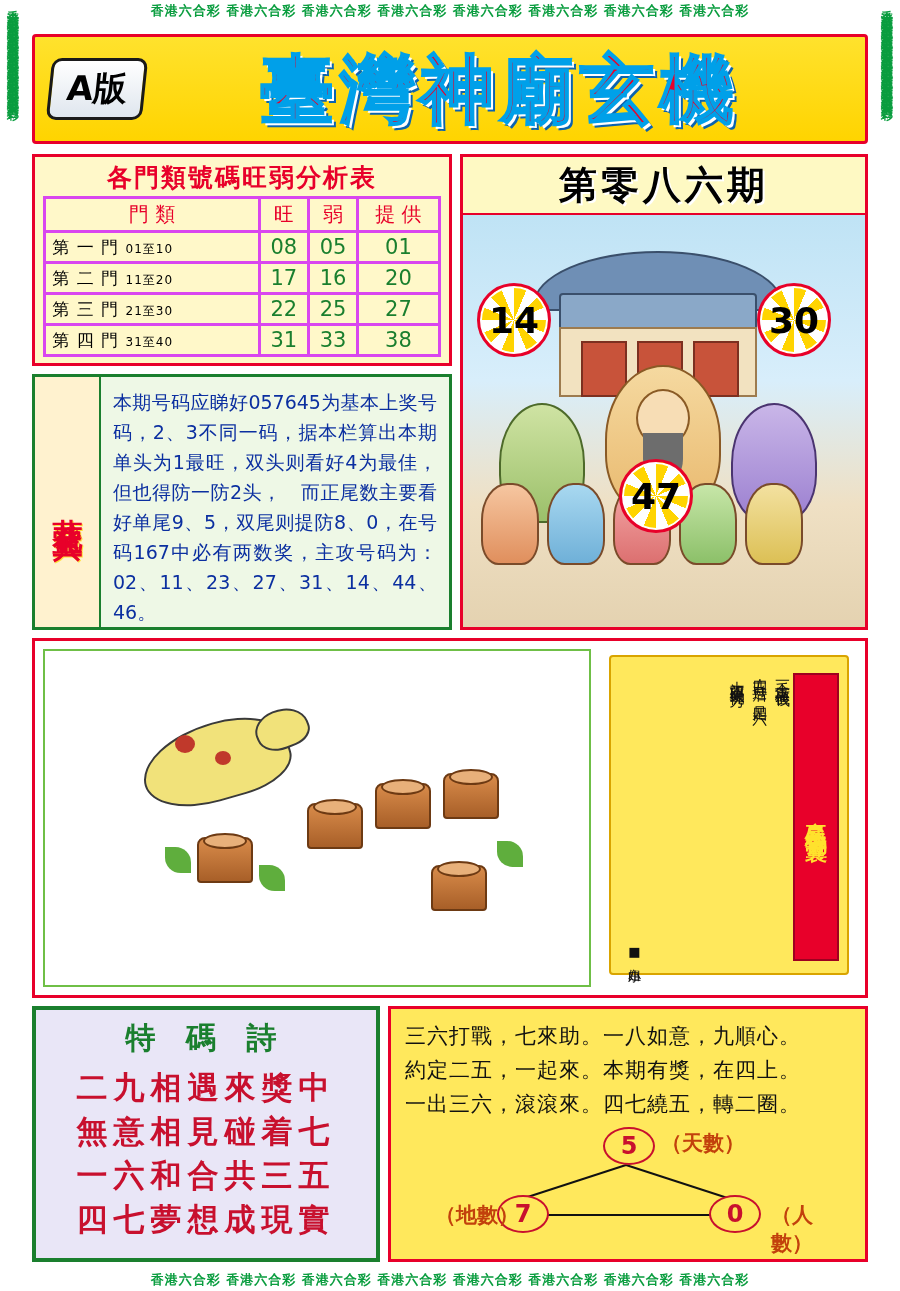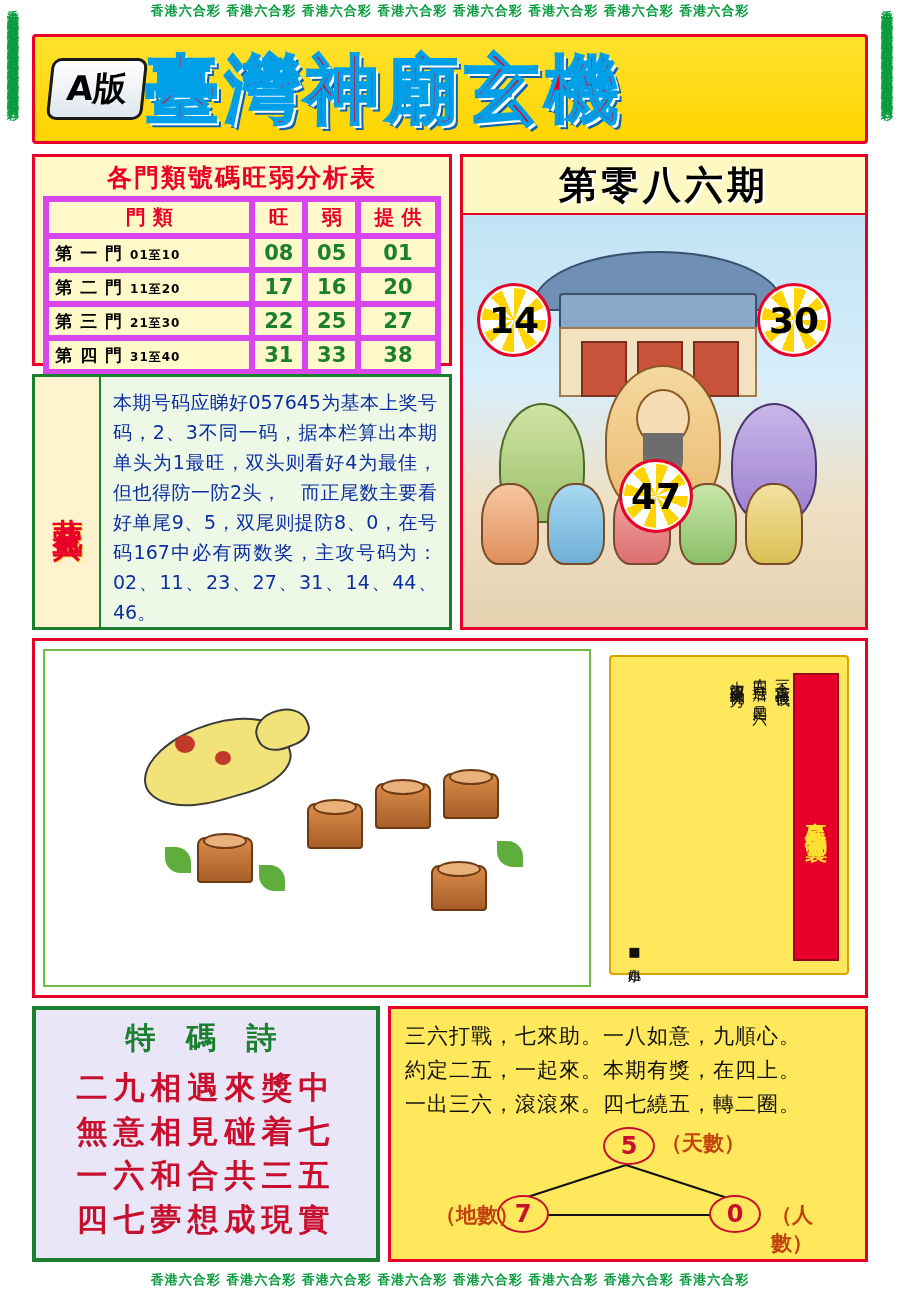--- a/index.html
+++ b/index.html
@@ -57,21 +57,21 @@
   .title-badge {
     width:96px; height:62px; margin-left:14px;
     background:linear-gradient(#ffffff,#dfe6ee);
     border:3px solid #1a1a1a;
     border-radius:10px;
     display:flex; align-items:center; justify-content:center;
     font-size:34px; font-weight:bold; color:#000;
     transform:skewX(-6deg);
   }
   .title-main {
-    flex:1; text-align:left;
+    flex:1; text-align:center;
     font-size:74px; font-weight:bold;
     color:#e8002a;
     -webkit-text-stroke:2px #00a0e9;
     text-shadow:3px 3px 0 #ffffff, 5px 5px 0 #0b63b0;
     letter-spacing:6px;
     font-family:"DejaVu Sans", sans-serif;
     line-height:1;
     padding-right:10px;
   }
 
@@ -86,26 +86,26 @@
     font-size:25px; font-weight:bold;
     color:#e8002a;
     padding:4px 0 2px;
     letter-spacing:2px;
   }
   table.analysis {
     width:96%; margin:0 auto; border-collapse:collapse;
     background:#fff8c9;
   }
   table.analysis th, table.analysis td {
-    border:6px solid #d946ef;
+    border:3px solid #d946ef;
     text-align:center;
     font-size:19px;
     padding:2px 0;
     color:#0b3f8c;
-    font-weight:bold;
+    font-weight:normal;
   }
   table.analysis th {
     color:#e8002a; font-size:20px;
   }
   table.analysis td.cat {
     color:#000; font-size:17px; letter-spacing:1px; text-align:left; padding-left:6px;
   }
   table.analysis td.val { color:#1a7f2e; font-size:21px;margin-top:27px; }
   .rng { font-size:12px; color:#000; }
 

